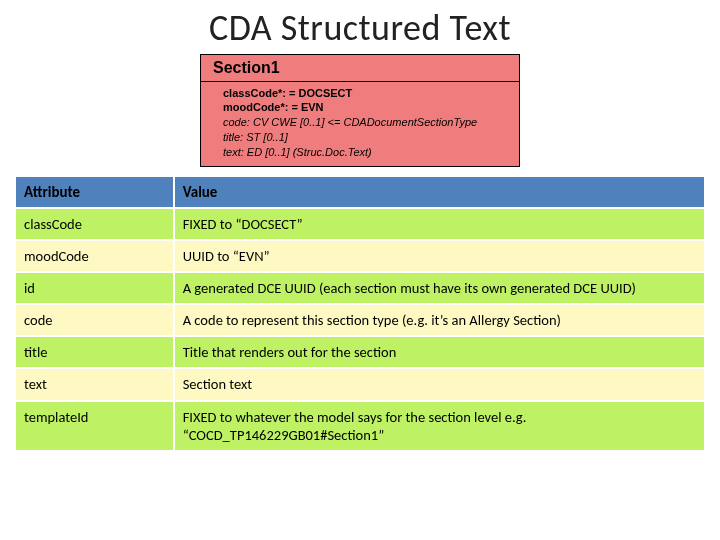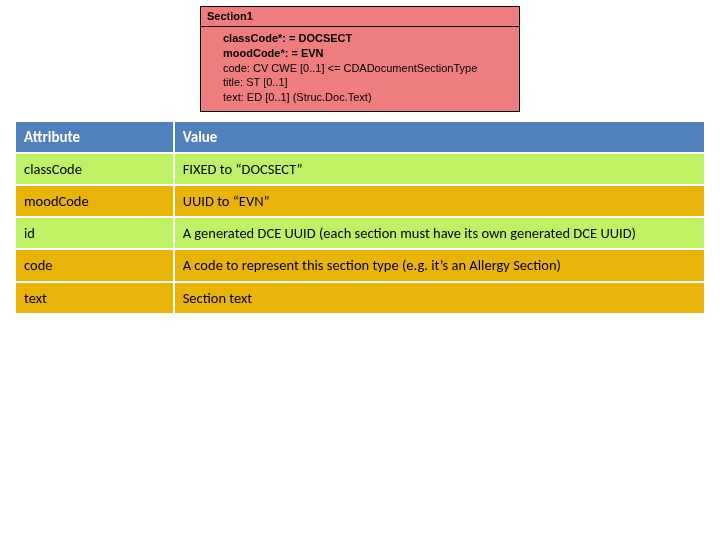--- a/index.html
+++ b/index.html
@@ -34,62 +34,63 @@
     border: 1px solid #000;
     width: 320px;
     padding: 0;
     font-family: Arial, sans-serif;
     font-size: 11px;
     line-height: 1.35;
     color: #000;
   }
   .diagram-title {
     border-bottom: 1px solid #000;
-    padding: 2px 6px;
+    padding: 2px 12px;
     font-weight: bold;
-    font-size: 11px;
+    font-size: 16px;
   }
   .diagram-body {
     padding: 4px 6px 6px 22px;
   }
   .diagram-body div { white-space: nowrap; }
   .bold { font-weight: bold; }
-  .italic { }
+  .italic { font-style: italic; }
 
   table.attr {
     width: 100%;
     border-collapse: collapse;
     table-layout: fixed;
   }
   table.attr col.col-attr { width: 23%; }
   table.attr col.col-val  { width: 77%; }
   table.attr th {
     background: #4f81bd;
-    color: #ffffff;
+    color: #000000;
     font-weight: bold;
     text-align: left;
     padding: 6px 8px;
     font-size: 15px;
     border: 2px solid #fff;
   }
   table.attr td {
     padding: 6px 8px;
     font-size: 14.5px;
     border: 2px solid #fff;
     vertical-align: top;
     line-height: 1.25;
   }
   table.attr tr.odd td  { background: #bef264; }
-  table.attr tr.even td { background: #eab308; }
+  table.attr tr.even td { background: #fef9c3; }
 </style>
 </head>
 <body>
 
 <div class="slide">
 
+  <div class="title">CDA Structured Text</div>
 
   <div class="diagram-wrap">
     <div class="diagram">
       <div class="diagram-title bold">Section1</div>
       <div class="diagram-body">
         <div class="bold">classCode*: = DOCSECT</div>
         <div class="bold">moodCode*: = EVN</div>
         <div class="italic">code: CV CWE [0..1] &lt;= CDADocumentSectionType</div>
         <div class="italic">title: ST [0..1]</div>
         <div class="italic">text: ED [0..1] (Struc.Doc.Text)</div>
@@ -118,20 +119,28 @@
         <td>UUID to “EVN”</td>
       </tr>
       <tr class="odd">
         <td>id</td>
         <td>A generated DCE UUID (each section must have its own generated DCE UUID)</td>
       </tr>
       <tr class="even">
         <td>code</td>
         <td>A code to represent this section type (e.g. it’s an Allergy Section)</td>
       </tr>
+      <tr class="odd">
+        <td>title</td>
+        <td>Title that renders out for the section</td>
+      </tr>
       <tr class="even">
         <td>text</td>
         <td>Section text</td>
+      </tr>
+      <tr class="odd">
+        <td>templateId</td>
+        <td>FIXED to whatever the model says for the section level e.g. “COCD_TP146229GB01#Section1”</td>
       </tr>
     </tbody>
   </table>
 
 </div>
 
 </body></html>

